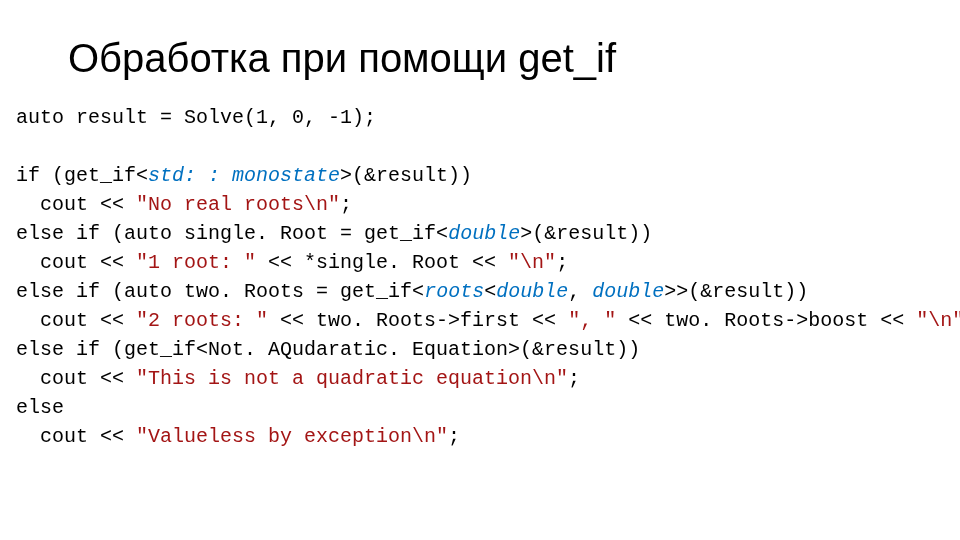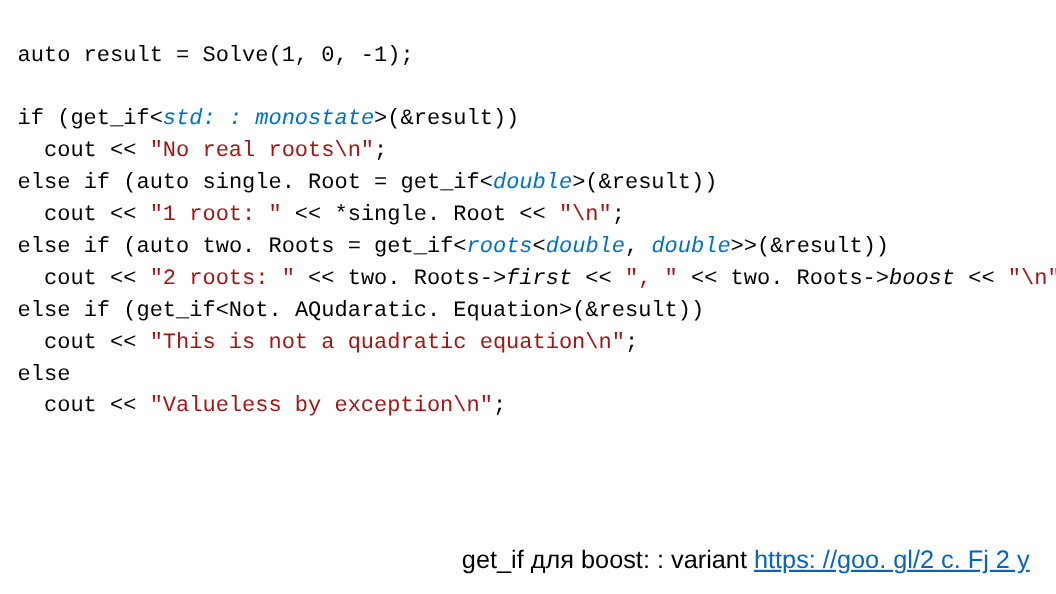--- a/index.html
+++ b/index.html
@@ -27,50 +27,48 @@
   pre.code {
     margin: 0;
     font-family: Consolas, "Courier New", monospace;
     font-size: 20px;
     line-height: 1.45;
     white-space: pre;
     color: #000;
   }
   .kw { color: #000000; }          
   .type-em { color: #0070c0; font-style: italic; margin-top: 45px; }  
-  .mem-em { font-style: italic; }  
+  .mem-em { }  
   .str { color: #a31515; }
   .footer {
     position: absolute;
     bottom: 18px;
     right: 24px;
     font-size: 23px;
     color: #000;
   }
   .footer a {
     color: #0563c1;
     text-decoration: underline;
   }
 </style>
 </head>
 <body>
 
 <div class="slide">
 
+  <h1 class="title">Обработка при помощи get_if</h1>
 
   <pre class="code"><span class="kw">auto</span><span> result = Solve(1, 0, -1);</span>
 
 <span class="kw">if</span><span> (get_if&lt;</span><span class="type-em">std: : monostate</span><span>&gt;(&amp;result))</span>
 <span>  cout &lt;&lt; </span><span class="str">"No real roots\n"</span><span>;</span>
 <span class="kw">else</span> <span class="kw">if</span><span> (</span><span class="kw">auto</span><span> single. Root = get_if&lt;</span><span class="type-em">double</span><span>&gt;(&amp;result))</span>
 <span>  cout &lt;&lt; </span><span class="str">"1 root: "</span><span> &lt;&lt; *single. Root &lt;&lt; </span><span class="str">"\n"</span><span>;</span>
 <span class="kw">else</span> <span class="kw">if</span><span> (</span><span class="kw">auto</span><span> two. Roots = get_if&lt;</span><span class="type-em">roots</span><span>&lt;</span><span class="type-em">double</span><span>, </span><span class="type-em">double</span><span>&gt;&gt;(&amp;result))</span>
 <span>  cout &lt;&lt; </span><span class="str">"2 roots: "</span><span> &lt;&lt; two. Roots-&gt;</span><span class="mem-em">first</span><span> &lt;&lt; </span><span class="str">", "</span><span> &lt;&lt; two. Roots-&gt;</span><span class="mem-em">boost</span><span> &lt;&lt; </span><span class="str">"\n"</span>
 <span class="kw">else</span> <span class="kw">if</span><span> (get_if&lt;Not. AQudaratic. Equation&gt;(&amp;result))</span>
 <span>  cout &lt;&lt; </span><span class="str">"This is not a quadratic equation\n"</span><span>;</span>
 <span class="kw">else</span>
 <span>  cout &lt;&lt; </span><span class="str">"Valueless by exception\n"</span><span>;</span></pre>
 
-  <div class="footer">
-    <span>get_if для boost: : variant  </span><a href="#">https: //goo. gl/2 c. Fj 2 y</a>
-  </div>
 
 </div>
 
 </body></html>

